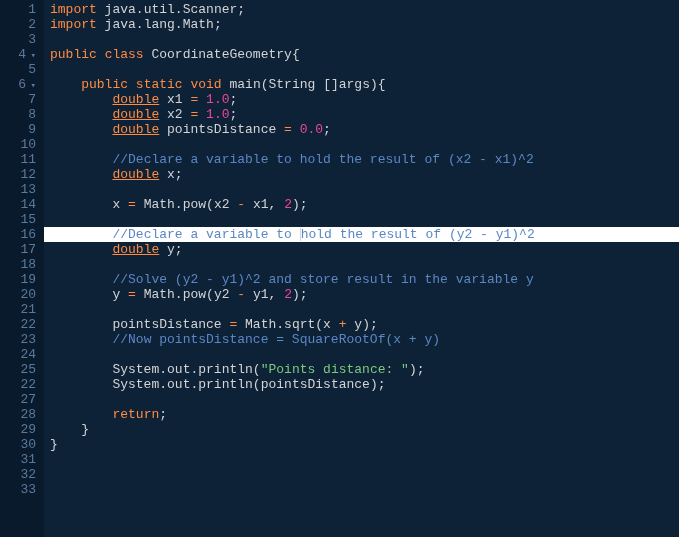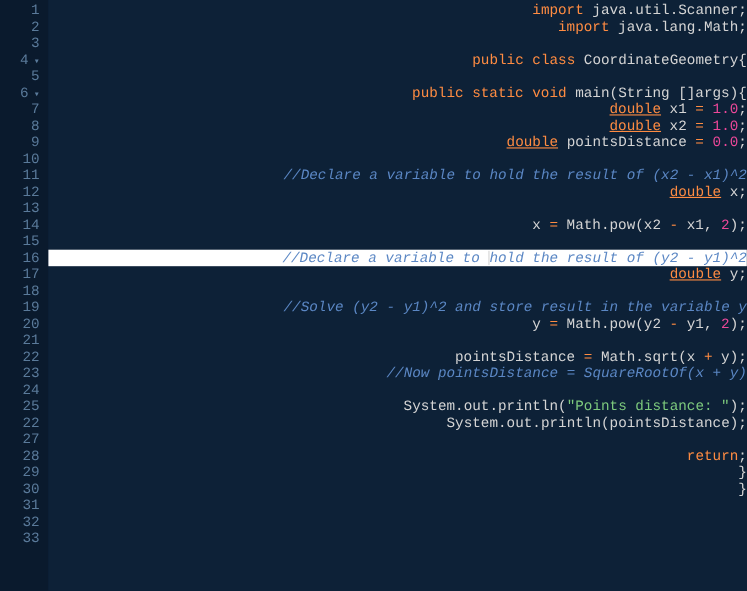--- a/index.html
+++ b/index.html
@@ -39,30 +39,29 @@
       flex: 1;
       padding: 2px 0;
       line-height: 15px;
       position: relative;
       background: #0d2137;
     }
     .line {
       height: 15px;
       white-space: pre;
       padding-left: 6px;
-      text-align: right;
     }
     .hl {
       background: #ffffff;
     }
     .kw { color: #ff8c42; }
     .type { color: #ff8c42; text-decoration: underline; }
     .str { color: #7dc97d; }
     .num { color: #ec4899; }
-    .cmt { color: #5b87c4; font-style: italic; }
+    .cmt { color: #5b87c4; }
     .op { color: #ff8c42; }
     .punct { color: #d4d4d4; }
     .ident { color: #d4d4d4; }
     .cursor {
       display: inline-block;
       width: 1px;
       height: 13px;
       background: #d4d4d4;
       vertical-align: middle;
       position: relative;

